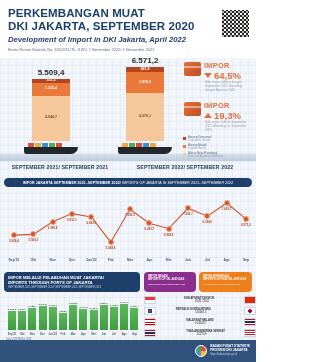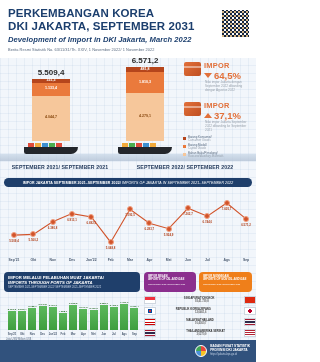--- a/index.html
+++ b/index.html
@@ -132,23 +132,23 @@
     border:1.2px solid #fff; }
   .ftxt { color:#fff; font-size:3.2px; font-weight:bold; line-height:3.8px; }
   .ftxt span { font-weight:normal; font-size:2.6px; color:#c3d2e6; }
 </style>
 </head>
 <body>
 
 <div class="page">
 
   <div class="header">
-    <div class="title">PERKEMBANGAN KOREA</div>
-    <div class="title">DKI JAKARTA, SEPTEMBER 2031</div>
-    <div class="subtitle">Development of Import in DKI Jakarta, March 2022</div>
+    <div class="title">PERKEMBANGAN MUAT</div>
+    <div class="title">DKI JAKARTA, SEPTEMBER 2020</div>
+    <div class="subtitle">Development of Import in DKI Jakarta, April 2022</div>
     <div class="brs">Berita Resmi Statistik No. 63/11/31/Th. XXIV, 1 November 2022/ 1 November 2022</div>
     <div class="qr"></div>
   </div>
 
   <div class="top">
     <div class="water"></div>
 
     <div class="barwrap" id="wrapL" style="left:24px;">
       <div class="bartotal">5.509,4</div>
       <div class="stack" id="stackL">
@@ -195,21 +195,21 @@
           <span class="tri down"></span>
           <span>64,5%</span>
         </div>
         <div class="badgenote">Nilai impor Jakarta dengan September 2022 dibanding dengan Agustus 2022</div>
       </div>
       <div class="badge">
         <div class="box3d"></div>
         <div class="imporlabel">IMPOR</div>
         <div class="pct">
           <span class="tri up"></span>
-          <span>37,1%</span>
+          <span>19,3%</span>
         </div>
         <div class="badgenote">Nilai impor Jakarta September 2022 dibanding ke September 2021</div>
       </div>
     </div>
 
   <div class="legend" id="legend">
       <div class="lrow">
         <span class="sw" style="background:#b5451c"></span>
         <span class="ltxt">Barang Konsumsi/<i>Consumer Goods</i></span>
       </div>

